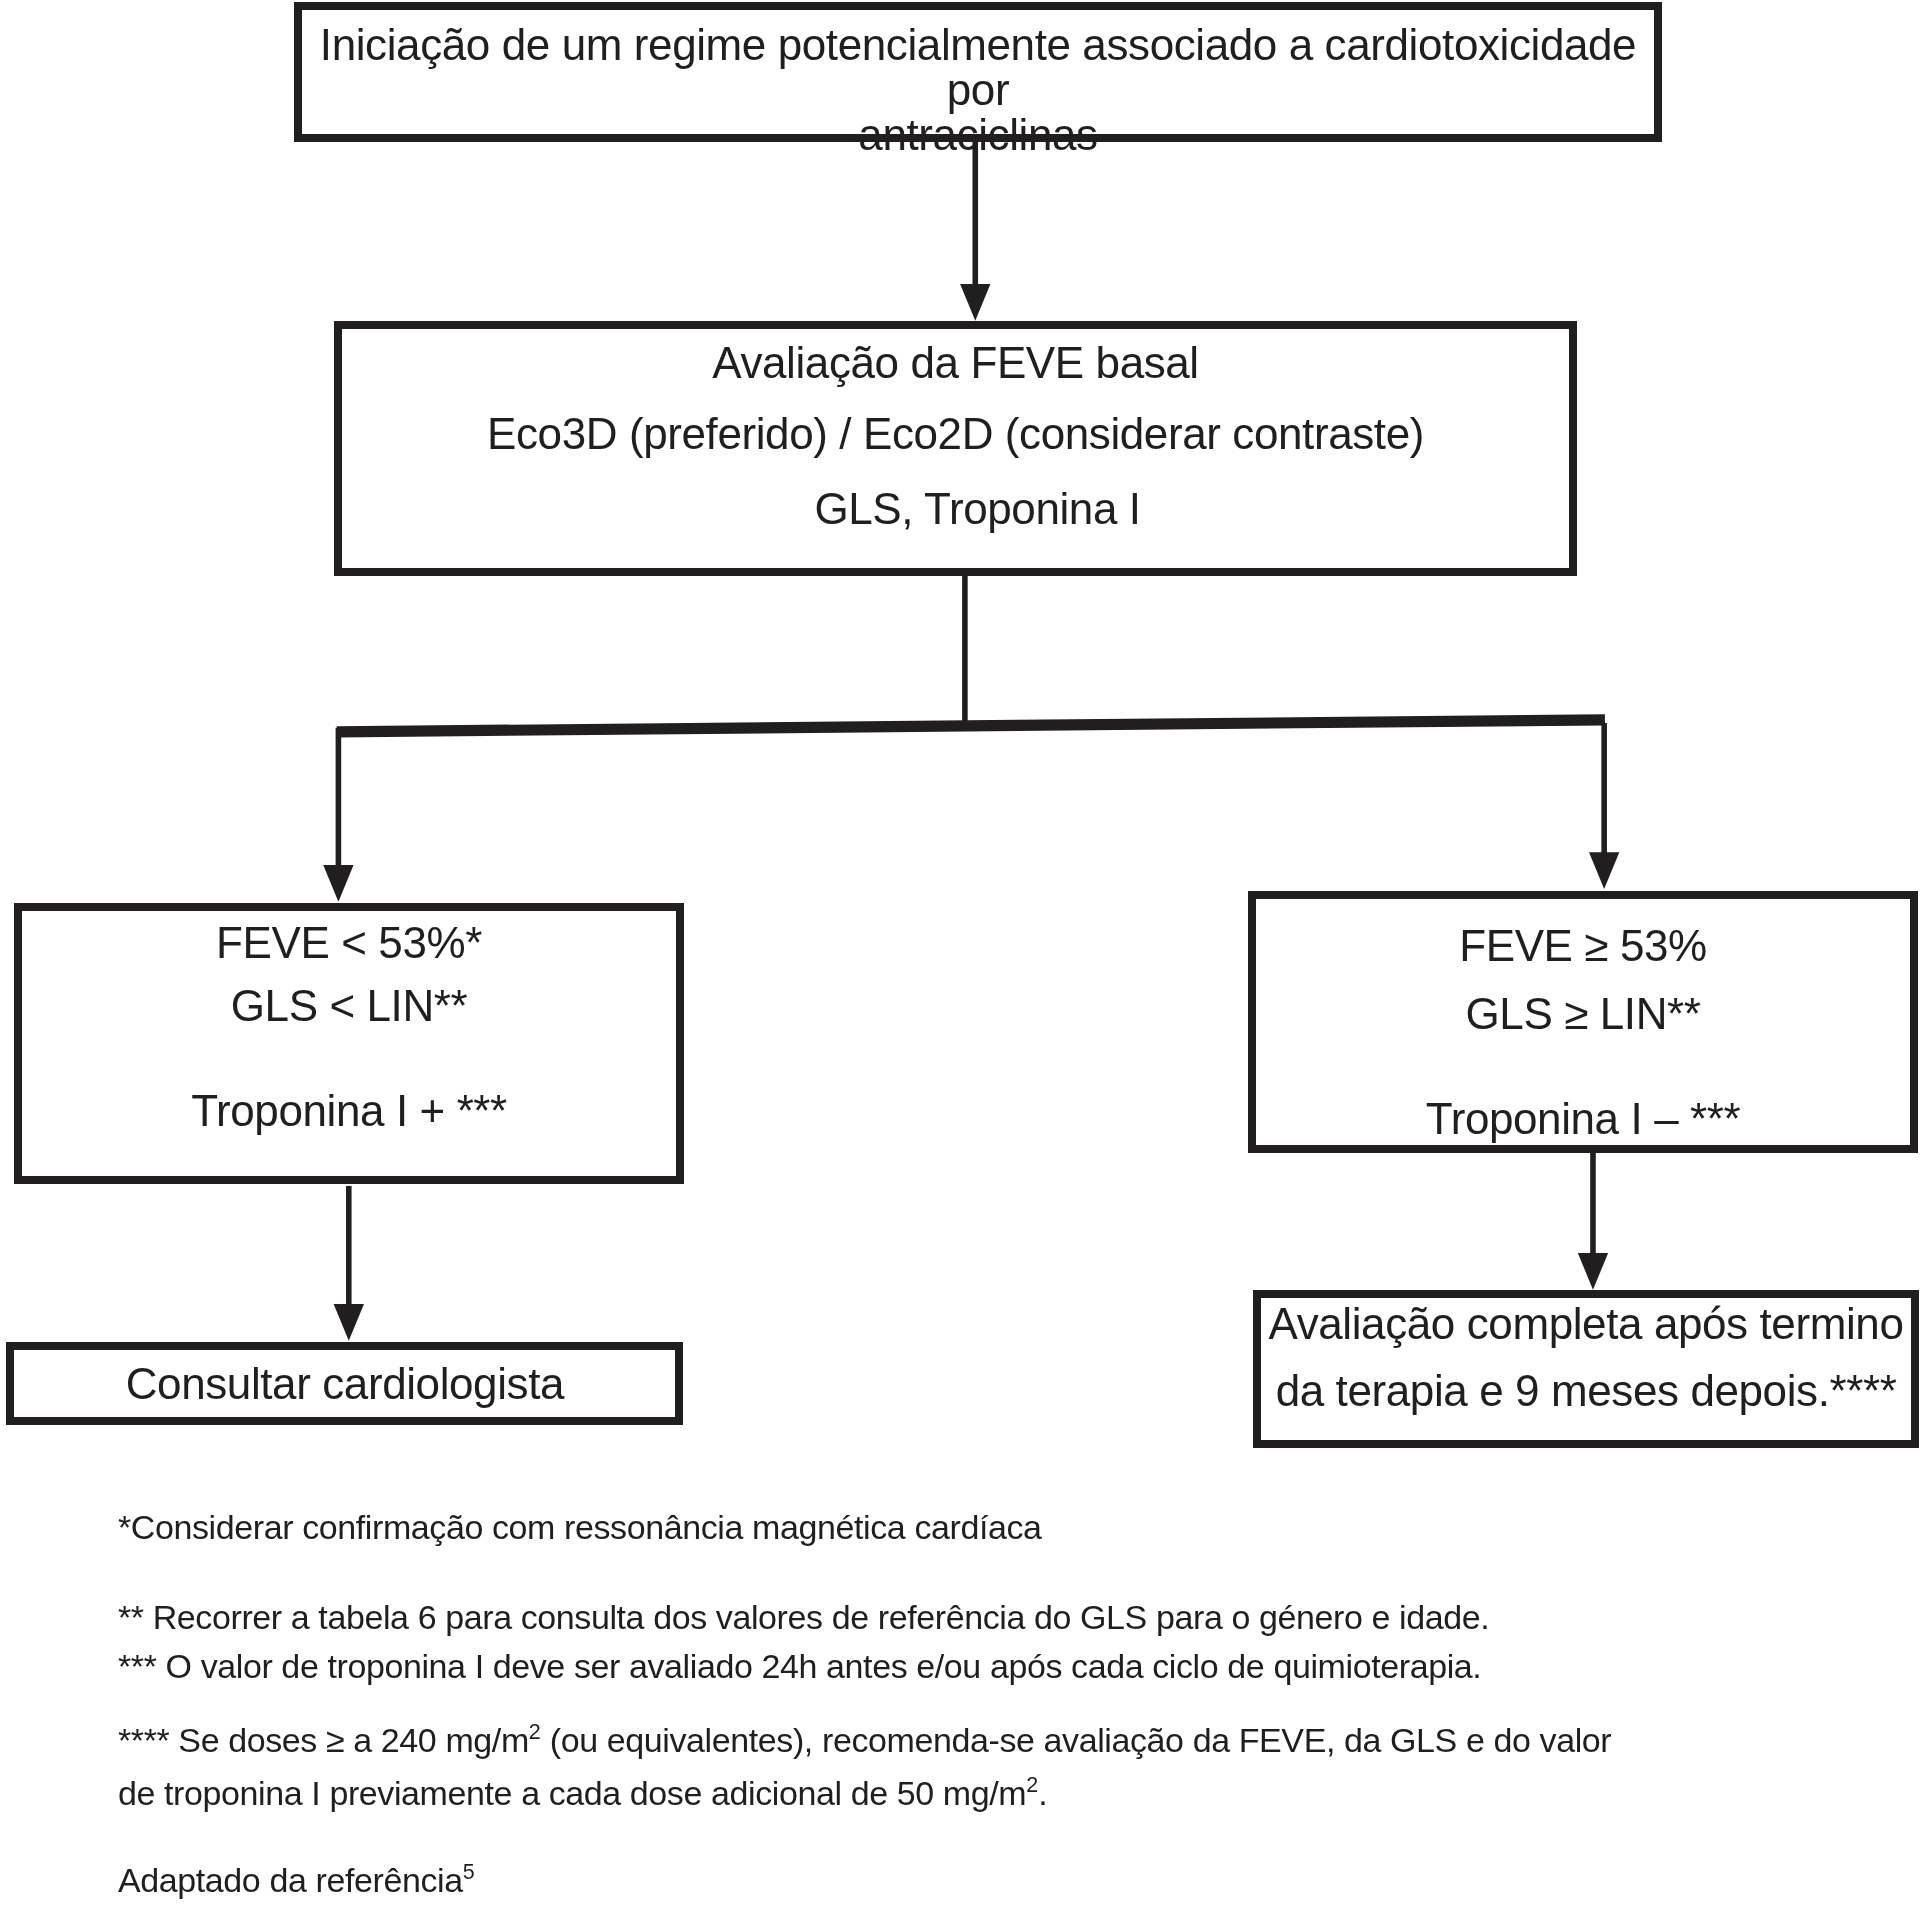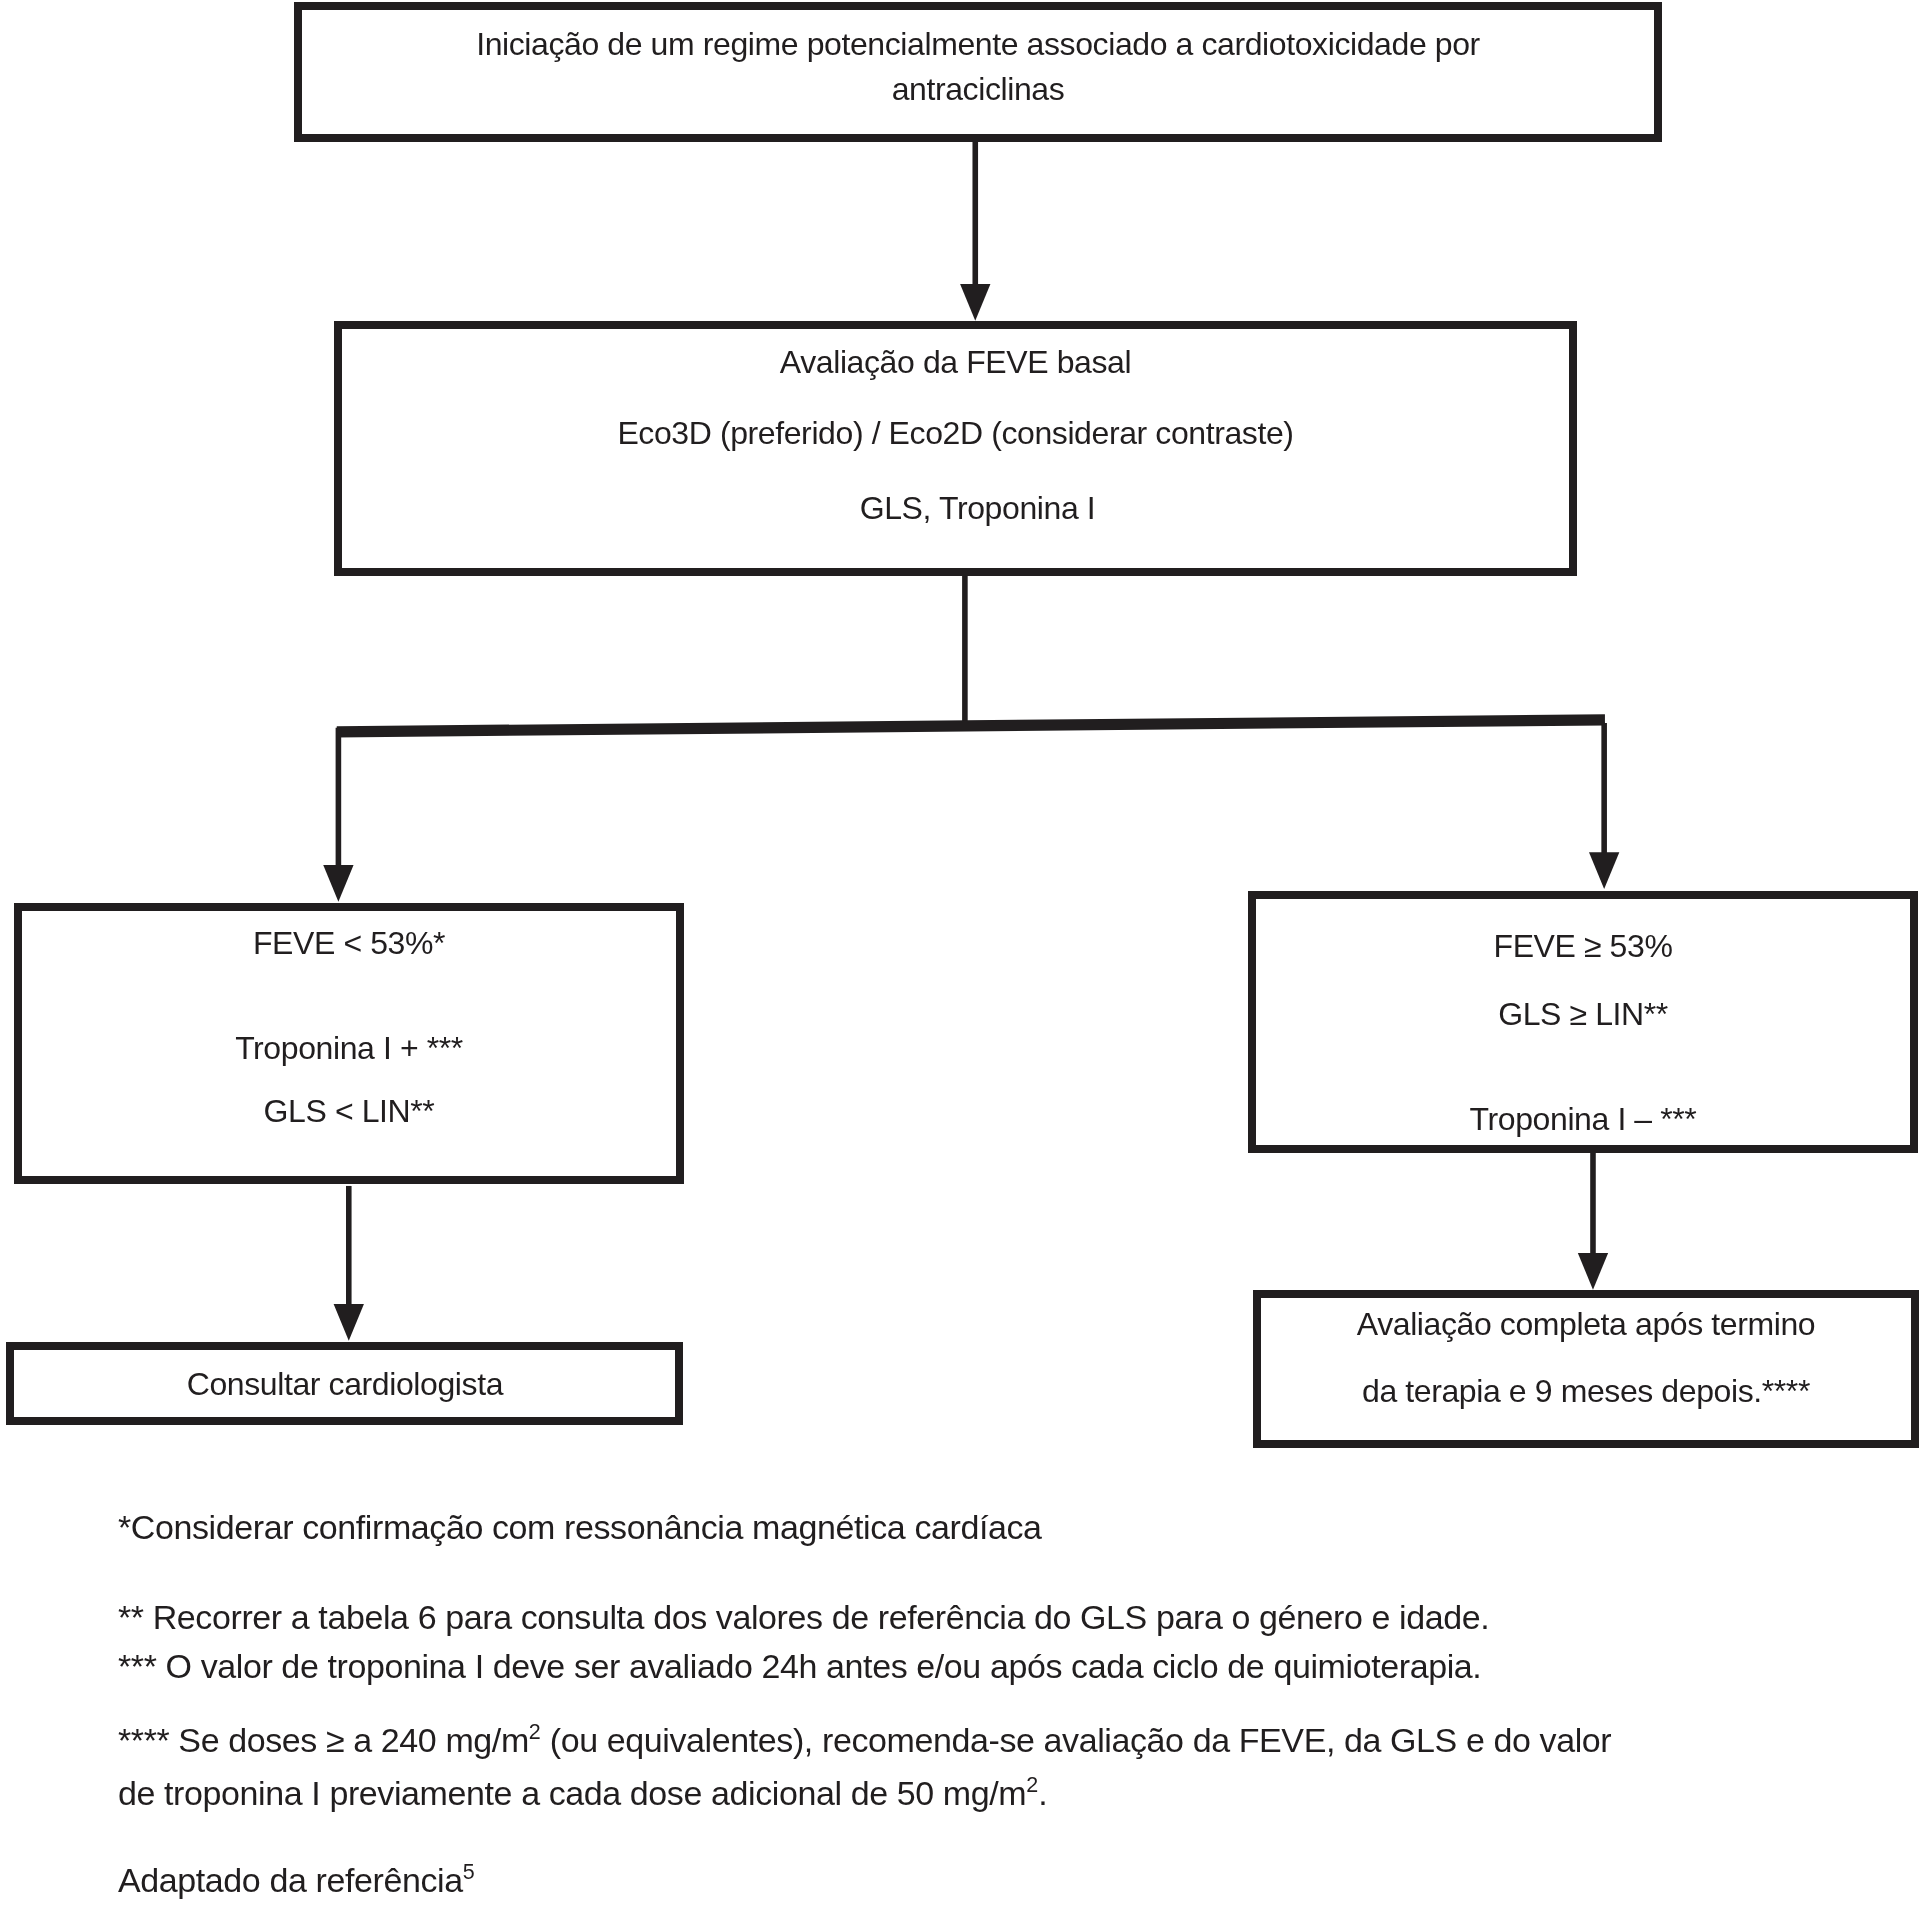--- a/index.html
+++ b/index.html
@@ -3,21 +3,21 @@
 <meta charset="utf-8">
 <style>
   html,body { margin:0; padding:0; background:#ffffff; }
   .canvas {
     position:relative; width:1925px; height:1913px; background:#ffffff;
     font-family:"Liberation Sans", sans-serif; color:#211e1f; overflow:hidden;
   }
   .connectors { position:absolute; left:0; top:0; width:1925px; height:1913px; }
   .box {
     position:absolute; background:#ffffff; border:8.8px solid #211e1f;
-    box-sizing:border-box; text-align:center; font-size:32px; letter-spacing:-0.4px;
+    box-sizing:border-box; text-align:center; font-size:44px; letter-spacing:-0.4px;
   }
   .box .line { display:block; line-height:40px; }
   .b-start    { left:294px;  top:1.6px;    width:1368px; height:140px; padding-top:12px; }
   .b-start .line { line-height:45px; }
   .b-baseline { left:334px;  top:321px;  width:1243px; height:255px; padding-top:11.2px; }
   .b-baseline .line { line-height:45px; }
   .b-baseline .l2 { margin-top:26px; }
   .b-baseline .l3 { margin-top:30px;padding-left:44px; }
   .b-abnormal { left:14px;    top:903px; width:670px;  height:281px; padding-top:12px; }
   .b-abnormal .l2 { margin-top:23px; }
@@ -72,22 +72,22 @@
   </div>
 
   <div class="box b-baseline">
     <span class="line l1">Avaliação da FEVE basal</span>
     <span class="line l2">Eco3D (preferido) / Eco2D (considerar contraste)</span>
     <span class="line l3">GLS, Troponina I</span>
   </div>
 
   <div class="box b-abnormal">
     <span class="line l1">FEVE &lt; 53%*</span>
+    <span class="line l2">GLS &lt; LIN**</span>
     <span class="line l3">Troponina I + ***</span>
-    <span class="line l2">GLS &lt; LIN**</span>
   </div>
 
   <div class="box b-normal">
     <span class="line l1">FEVE ≥ 53%</span>
     <span class="line l2">GLS ≥ LIN**</span>
     <span class="line l3">Troponina I – ***</span>
   </div>
 
   <div class="box b-consult">
     <span class="line">Consultar cardiologista</span>

